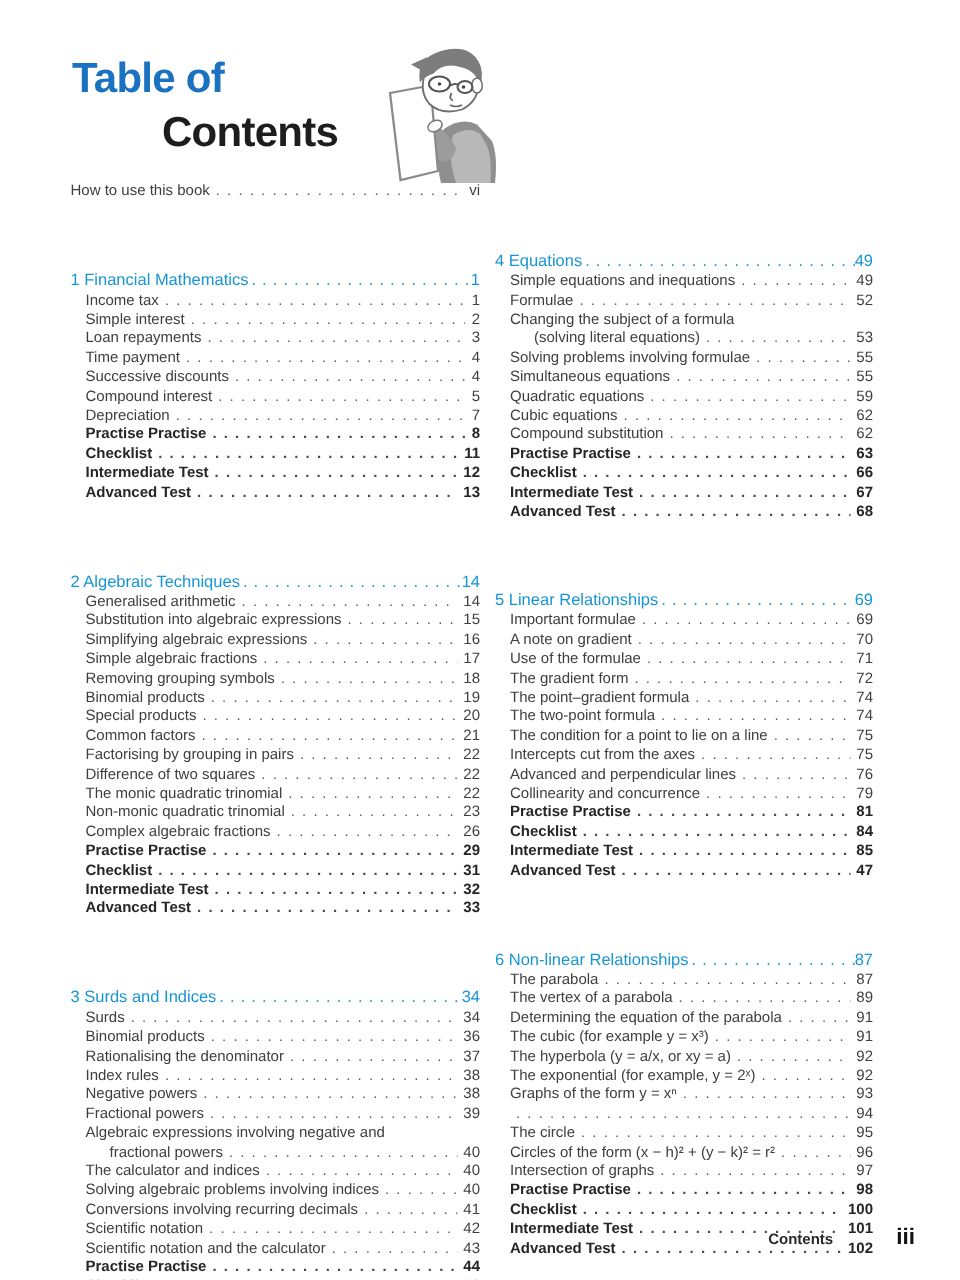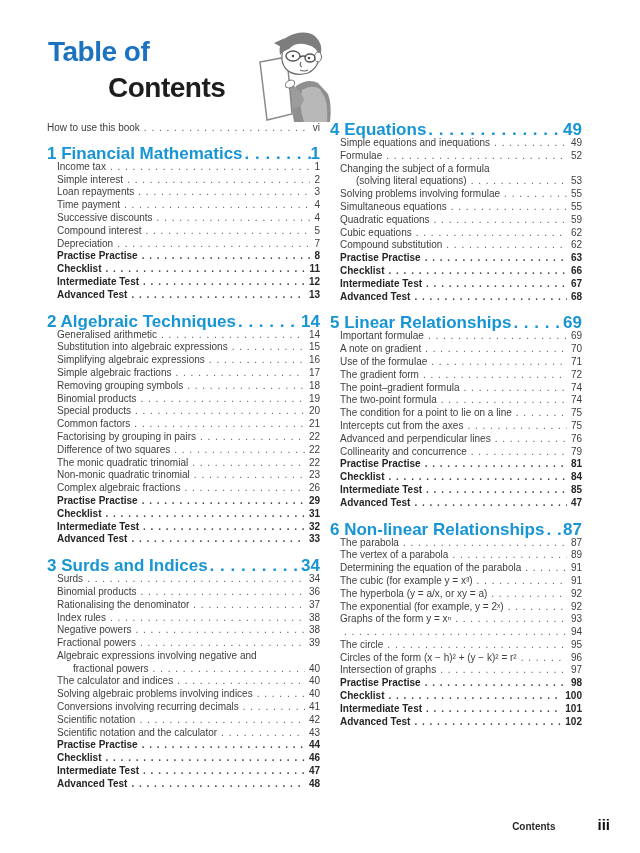--- a/index.html
+++ b/index.html
@@ -48,22 +48,23 @@
   .toc-dots{
     flex:1 1 0;min-width:0;overflow:hidden;white-space:nowrap;
     margin:0 2px 0 4px;color:#5a5a5a;letter-spacing:1px;
   }
   .toc-dots::after{
     content:". . . . . . . . . . . . . . . . . . . . . . . . . . . . . . . . . . . . . . . . . . . . . . . . . . . . . . . . . . . . . . . . . . . . . . . . . . . .";
   }
   .toc-page{white-space:nowrap;margin-left:2px;}
 
   .heading-line{
-    font-size:17px;font-weight:bold;line-height:15px;
+    font-size:11px;font-weight:normal;line-height:15px;
     color:var(--heading-blue);
+    margin-top:45px;
   }
   .heading-line .toc-dots{color:var(--heading-blue);margin:0 0 0 2px;letter-spacing:0.5px;}
   .heading-line .toc-page{margin-left:0;}
 
   .item-line{padding-left:10px;}
   .item-line.cont{padding-left:26px;}
   .item-line.bold{font-weight:bold;color:var(--bold-color);}
   .item-line.bold .toc-dots{color:#4a4a4a;}
   .pre-line{padding-left:10px;align-items:center;}
 

